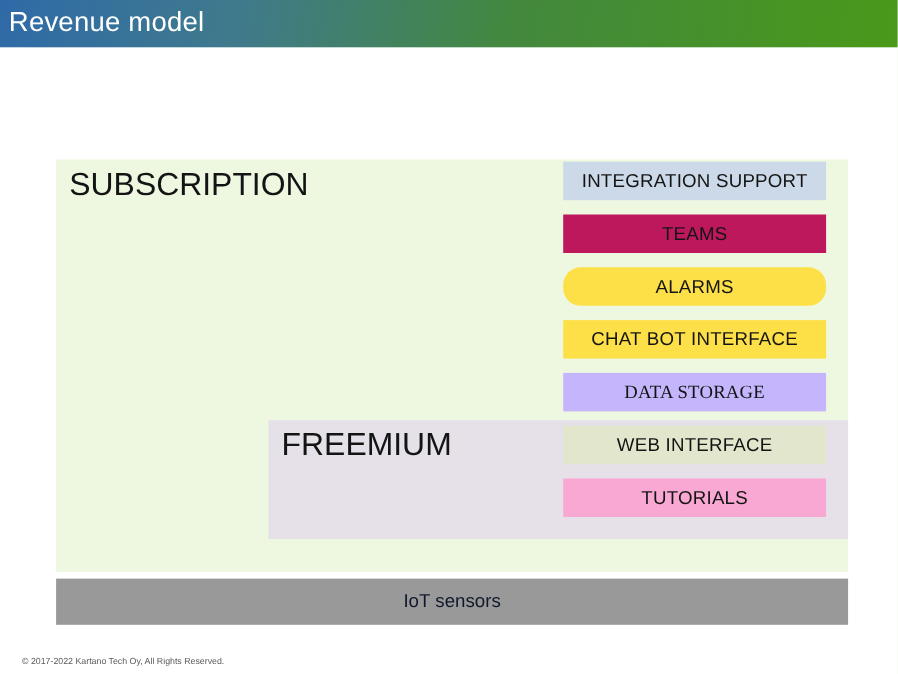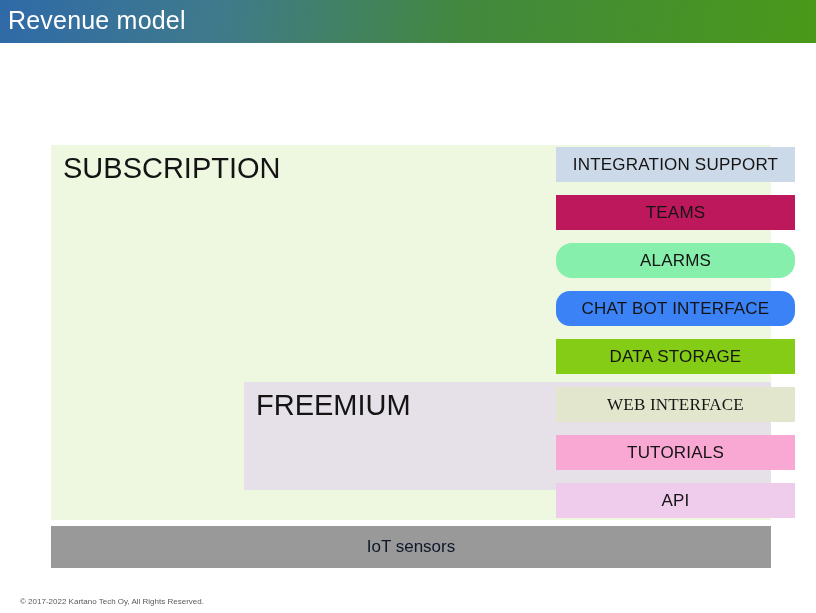--- a/index.html
+++ b/index.html
@@ -72,21 +72,21 @@
     font-size: 29px;
     line-height: 36px;
     color: #141414;
     font-weight: 400;
     white-space: nowrap;
   }
 
   
   .feature-stack {
     position: absolute;
-    left: 556px;
+    left: 512px;
     top: 104px;
     width: 239px;
   }
   .feature-box {
     box-sizing: border-box;
     width: 239px;
     height: 35px;
     margin-bottom: 13px;
     display: flex;
     align-items: center;
@@ -138,24 +138,23 @@
     <div class="tier-label">SUBSCRIPTION</div>
   </div>
 
   <div class="tier tier-freemium" style="background-color: rgb(230, 224, 232);">
     <div class="tier-label">FREEMIUM</div>
   </div>
 
   <div class="feature-stack">
     <div class="feature-box" style="background-color: rgb(204, 217, 232);">INTEGRATION SUPPORT</div>
     <div class="feature-box" style="background-color: #be185d;">TEAMS</div>
-    <div class="feature-box" style="background-color: #86efac; border-radius: 16px;">ALARMS</div>
-    <div class="feature-box" style="background-color: #3b82f6; border-radius: 14px;">CHAT BOT INTERFACE</div>
-    <div class="feature-box" style="background-color: #84cc16;">DATA STORAGE</div>
-    <div class="feature-box" style="background-color: rgb(226, 230, 204); font-family: Liberation Serif, serif;">WEB INTERFACE</div>
+    <div class="feature-box" style="background-color: #fde047; border-radius: 16px;">ALARMS</div>
+    <div class="feature-box" style="background-color: #fde047;">CHAT BOT INTERFACE</div>
+    <div class="feature-box" style="background-color: #c4b5fd; font-family: Liberation Serif, serif;">DATA STORAGE</div>
+    <div class="feature-box" style="background-color: rgb(226, 230, 204);">WEB INTERFACE</div>
     <div class="feature-box" style="background-color: #f9a8d4;">TUTORIALS</div>
-    <div class="feature-box" style="background-color: rgb(240, 204, 236);">API</div>
   </div>
 
   <div class="foundation-bar" style="background-color: rgb(153, 153, 153);">IoT sensors</div>
 </div>
 
 <div class="slide-footer">© 2017-2022 Kartano Tech Oy, All Rights Reserved.</div>
 
 </body></html>

